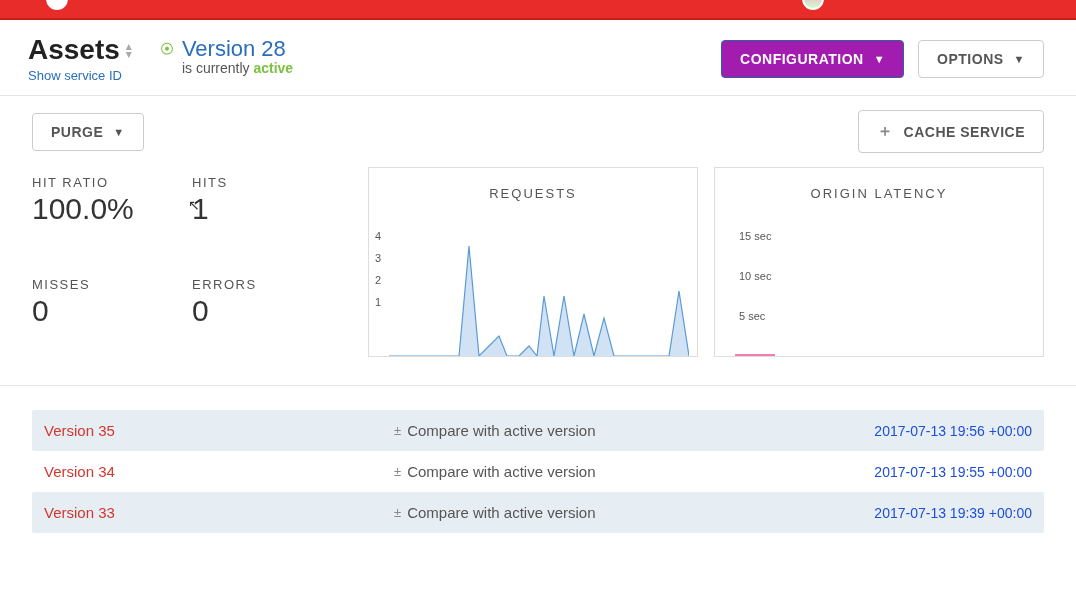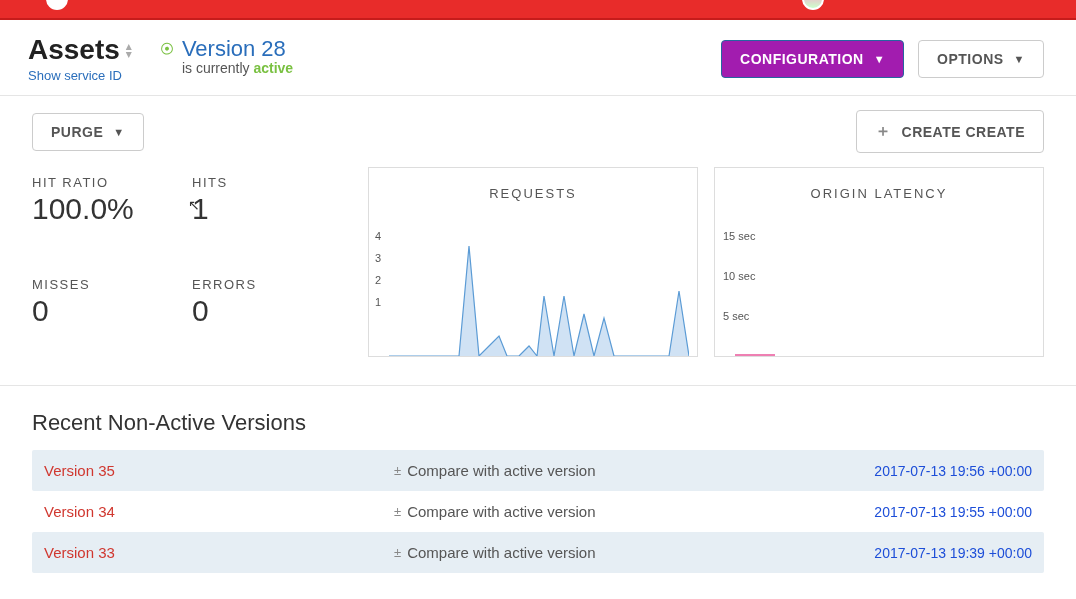--- a/index.html
+++ b/index.html
@@ -29,21 +29,21 @@
   .plus { font-weight: 700; font-size: 16px; color: #888; }
   .stats-row { display: flex; padding: 0 32px 18px 32px; gap: 16px; }
   .mini-stats { width: 320px; display: grid; grid-template-columns: 1fr 1fr; text-align: center; row-gap: 22px; padding-top: 8px;}
   .stat-label { font-size: 13px; letter-spacing: 1.5px; color: #555; font-weight: 500;}
   .stat-value { font-size: 30px; color: #333; font-weight: 300; margin-top: 2px;}
   .stat-cell { display:flex; flex-direction:column; align-items:flex-start; }
   .chart-box { border: 1px solid #ddd; flex: 1; min-height: 190px; position: relative; }
   .chart-title { text-align: center; font-size: 13px; letter-spacing: 2px; color: #555; padding: 18px 0 8px 0; font-weight: 500;}
   .y-axis { position: absolute; left: 6px; top: 62px; font-size: 11px; color: #555; display: flex; flex-direction: column; gap: 10px; }
   .y-axis span { height: 12px; }
-  .latency-axis { position: absolute; left: 8px; top: 62px; font-size: 11px; color: #555; display: flex; flex-direction: column; gap: 28px; }
+  .latency-axis { position: absolute; left: 24px; top: 62px; font-size: 11px; color: #555; display: flex; flex-direction: column; gap: 28px; }
   .chart-svg { position: absolute; left: 20px; right: 0; bottom: 0; height: 120px; }
   .divider { border-top: 1px solid #e5e5e5; margin-top: 10px;}
   .recent-section { padding: 24px 32px 0 32px; }
   .recent-title { font-size: 22px; font-weight: 400; color: #333; margin-bottom: 14px; }
   .version-row-item { display: flex; align-items: center; background: #e6eef4; padding: 12px 12px; border-radius: 2px; margin-bottom: 0; font-size: 15px; }
   .version-row-item.alt { background: #fff; }
   .v-name { color: #d0372f; width: 350px; }
   .v-compare { color: #555; display: flex; align-items: center; gap: 6px; flex:1;}
   .v-compare .pm { color: #888; font-size: 13px;}
   .v-time { color: #1d4ed8; font-size: 14px;}
@@ -91,21 +91,21 @@
 </div>
 
 <div class="toolbar">
   <button class="btn">
     <span>PURGE</span>
     <span class="chevron">▼</span>
   </button>
   <div class="toolbar-spacer"></div>
   <button class="btn">
     <span class="plus">＋</span>
-    <span>CREATE CREATE</span>
+    <span>CACHE SERVICE</span>
   </button>
 </div>
 
 <div class="stats-row">
   <div class="mini-stats">
     <div class="stat-cell">
       <div class="stat-label">HIT RATIO</div>
       <div class="stat-value">100.0%</div>
     </div>
     <div class="stat-cell">
@@ -144,21 +144,20 @@
     </div>
     <svg class="chart-svg" viewBox="0 0 300 120" preserveAspectRatio="none">
       <line x1="0" y1="119" x2="40" y2="119" stroke="#d06" stroke-width="1"></line>
     </svg>
   </div>
 </div>
 
 <div class="divider"></div>
 
 <div class="recent-section">
-  <div class="recent-title">Recent Non-Active Versions</div>
 
   <div class="version-row-item">
     <span class="v-name">Version 35</span>
     <span class="v-compare">
         <span class="pm">±</span>
         <span>Compare with active version</span>
       </span>
     <span class="v-time">2017-07-13 19:56 +00:00</span>
   </div>
   <div class="version-row-item alt">

